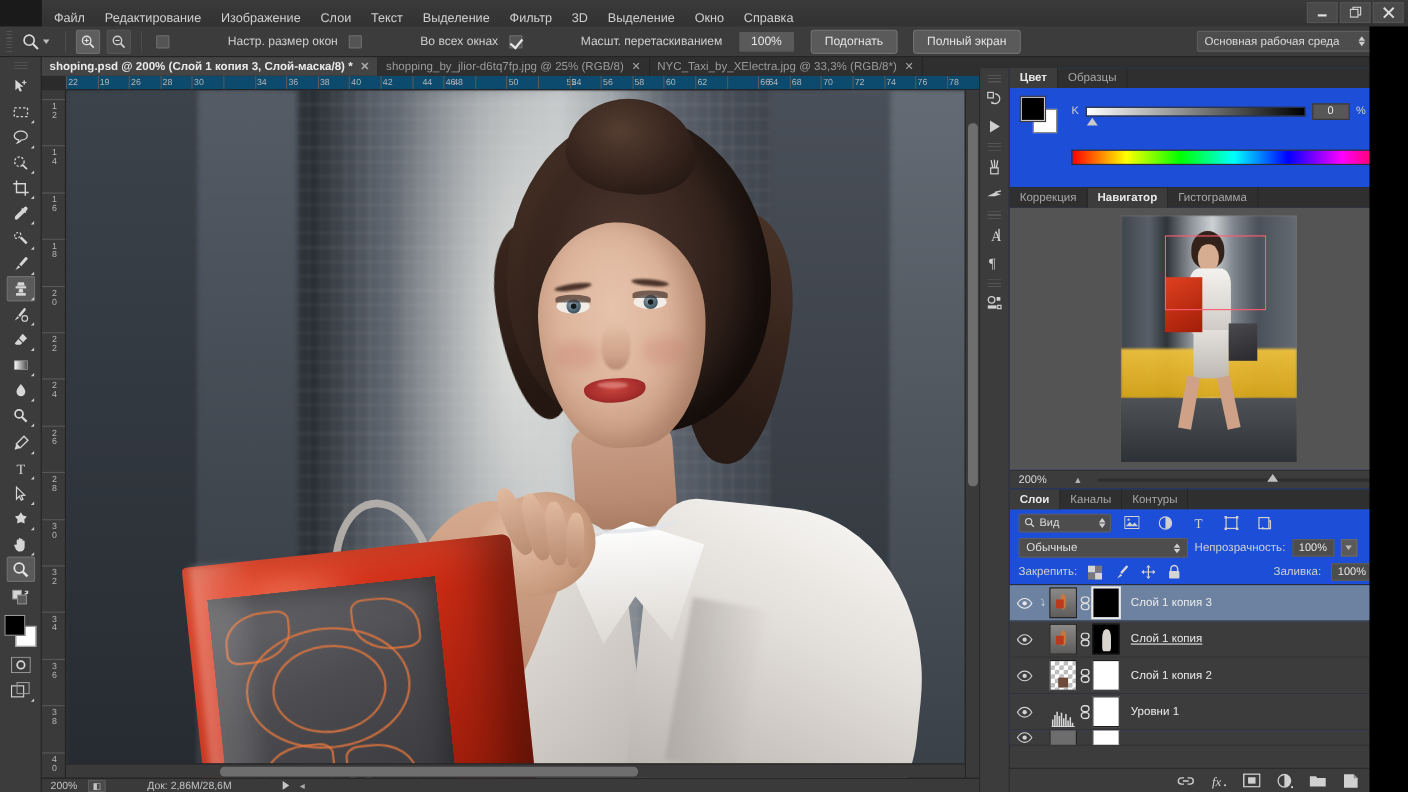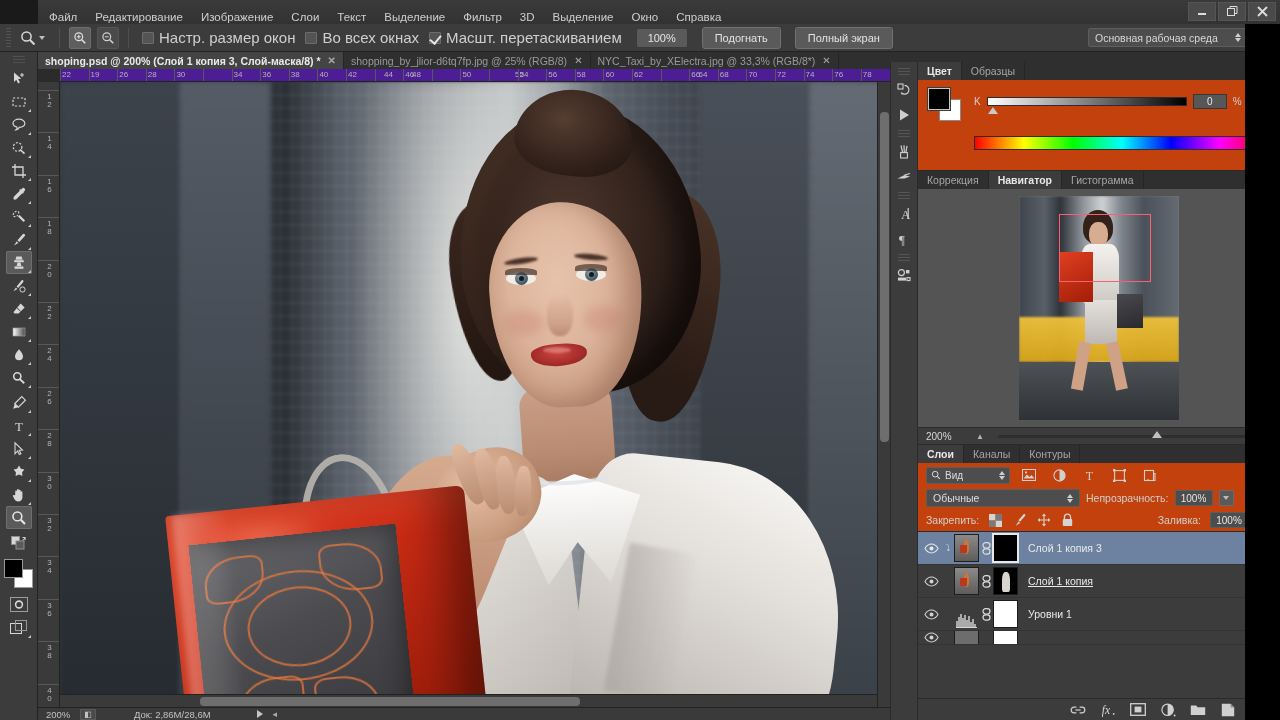--- a/index.html
+++ b/index.html
@@ -56,21 +56,21 @@
   .zbtn svg { display: block; }
   .chk-wrap { display: flex; align-items: center; gap: 5px; margin-left: 4px; }
   .chkbox {
     width: 12px; height: 12px; background: #545454; border: 1px solid #6d6d6d; border-radius: 1px;
     position: relative;
   }
   .chkbox.checked::after {
     content: ""; position: absolute; left: 2px; top: 0px; width: 5px; height: 9px;
     border: solid #e8e8e8; border-width: 0 2px 2px 0; transform: rotate(40deg);
   }
-  .chk-label { font-size: 15px; color: #cfcfcf; white-space: nowrap; }
+  .chk-label { font-size: 11px; color: #cfcfcf; white-space: nowrap; margin-left: 48px; }
   .ofield {
     height: 20px; min-width: 52px; background: #5a5a5a; border: 1px solid #3a3a3a;
     color: #e6e6e6; font-size: 11px; display: flex; align-items: center; justify-content: center;
     border-radius: 2px; padding: 0 6px;
   }
   .obtn {
     height: 22px; background: #5a5a5a; border: 1px solid #717171; border-radius: 3px;
     color: #e3e3e3; font-size: 11px; display: flex; align-items: center; justify-content: center;
     padding: 0 12px; white-space: nowrap;
   }
@@ -116,21 +116,21 @@
     padding: 0 7px; font-size: 10.5px; color: #9a9a9a;
     border-right: 1px solid #242424; white-space: nowrap;
   }
   .dtab.active { background: #444; color: #eaeaea; font-weight: bold; }
   .dtab .x { font-size: 10px; color: #a9a9a9; }
 
   
   .canvas-area { position: absolute; left: 38px; top: 69px; width: 852px; height: 651px; background: #2b2b2b; }
   .ruler-h {
     position: absolute; left: 22px; top: 0; width: 830px; height: 13px;
-    background: #4c1d95; border-bottom: 1px solid #222; overflow: hidden;
+    background: #0c4a6e; border-bottom: 1px solid #222; overflow: hidden;
   }
   .ruler-v {
     position: absolute; left: 0; top: 13px; width: 22px; height: 625px;
     background: #3a3a3a; border-right: 1px solid #222; overflow: hidden;
   }
   .rh-tick { position: absolute; top: 0; height: 13px; border-left: 1px solid #585858; }
   .rh-num { position: absolute; top: 1px; font-size: 8px; color: #b4b4b4; padding-left: 2px; }
   .rv-tick { position: absolute; left: 0; width: 22px; border-top: 1px solid #585858; }
   .rv-num { position: absolute; left: 7px; font-size: 8px; color: #b4b4b4; line-height: 8px; text-align: center; width: 9px; }
   .viewport {
@@ -300,21 +300,21 @@
     position: absolute; left: 890px; top: 62px; width: 28px; height: 658px;
     background: #3c3c3c; border-left: 1px solid #2a2a2a; border-right: 1px solid #2a2a2a;
     display: flex; flex-direction: column; align-items: center; padding-top: 3px;
   }
   .rail-grip { width: 12px; height: 7px; background:
       repeating-linear-gradient(#6d6d6d 0 1px, transparent 1px 3px); opacity: .5; margin: 3px 0 2px; }
   .rail-ic { width: 26px; height: 25px; display: flex; align-items: center; justify-content: center; }
 
   
   .dock { position: absolute; left: 918px; top: 62px; width: 362px; height: 658px; background: #3c3c3c; }
-  .panel { background: #c2410c; }
+  .panel { background: #1d4ed8; }
   .ptabs {
     height: 18px; background: #2f2f2f; display: flex; align-items: stretch; position: relative;
   }
   .ptab {
     padding: 0 9px; display: flex; align-items: center; font-size: 10.5px; color: #a6a6a6;
     border-right: 1px solid #262626;
   }
   .ptab.active { background: #3c3c3c; color: #e8e8e8; font-weight: bold; }
   .pmenu { position: absolute; right: 4px; top: 4px; display: flex; flex-direction: column; gap: 2px; }
   .pmenu i { display: block; width: 10px; height: 1px; background: #bdbdbd; }
@@ -1124,30 +1124,50 @@
                 <rect x="2" y="0.6" width="7" height="5.4" rx="2.7" fill="none" stroke="#dcdcdc" stroke-width="1.2"></rect>
                 <rect x="2" y="6.8" width="7" height="5.4" rx="2.7" fill="none" stroke="#dcdcdc" stroke-width="1.2"></rect>
               </svg>
           </div>
           <div class="mask-img" style="background:#000">
             <div class="mini-figure"></div>
           </div>
           <span class="layer-name editing">Слой 1 копия </span>
         </div>
 
-
-
         <div class="layer-row">
           <div class="eye">
             <svg width="15" height="11" viewBox="0 0 16 11">
                 <path d="M8 0.8C3.8 0.8 1 5.5 1 5.5s2.8 4.7 7 4.7 7-4.7 7-4.7S12.2.8 8 .8z" fill="none" stroke="#d2d2d2" stroke-width="1.1"></path>
                 <circle cx="8" cy="5.5" r="2.1" fill="#d2d2d2"></circle>
               </svg>
           </div>
           <div class="clip-ind"></div>
+          <div class="thumb-img checker">
+            <div style="position:absolute;left:30%;bottom:6%;width:9px;height:9px;background:#6d4a3a;"></div>
+          </div>
+          <div class="link-ic">
+            <svg width="11" height="13" viewBox="0 0 11 13">
+                <rect x="2" y="0.6" width="7" height="5.4" rx="2.7" fill="none" stroke="#dcdcdc" stroke-width="1.2"></rect>
+                <rect x="2" y="6.8" width="7" height="5.4" rx="2.7" fill="none" stroke="#dcdcdc" stroke-width="1.2"></rect>
+              </svg>
+          </div>
+          <div class="mask-img" style="background:#fff"></div>
+          <span class="layer-name">Слой 1 копия 2</span>
+        </div>
+
+
+        <div class="layer-row">
+          <div class="eye">
+            <svg width="15" height="11" viewBox="0 0 16 11">
+                <path d="M8 0.8C3.8 0.8 1 5.5 1 5.5s2.8 4.7 7 4.7 7-4.7 7-4.7S12.2.8 8 .8z" fill="none" stroke="#d2d2d2" stroke-width="1.1"></path>
+                <circle cx="8" cy="5.5" r="2.1" fill="#d2d2d2"></circle>
+              </svg>
+          </div>
+          <div class="clip-ind"></div>
           <div class="thumb-img" style="background:#3c3c3c;border:none;display:flex;align-items:flex-end;justify-content:center;">
             <svg width="24" height="16" viewBox="0 0 24 16">
                 <path d="M2 15V9M4 15V5M6 15V2M8 15V6M10 15V3M12 15V8M14 15V4M16 15V10M18 15V7M20 15V12" stroke="#d8d8d8" stroke-width="1.4"></path>
                 <rect x="1" y="15" width="21" height="1.4" fill="#d8d8d8"></rect>
               </svg>
           </div>
           <div class="link-ic">
             <svg width="11" height="13" viewBox="0 0 11 13">
                 <rect x="2" y="0.6" width="7" height="5.4" rx="2.7" fill="none" stroke="#dcdcdc" stroke-width="1.2"></rect>
                 <rect x="2" y="6.8" width="7" height="5.4" rx="2.7" fill="none" stroke="#dcdcdc" stroke-width="1.2"></rect>

